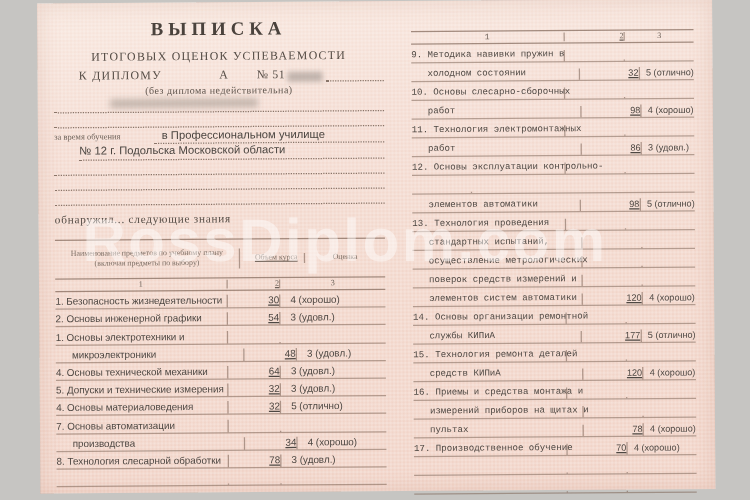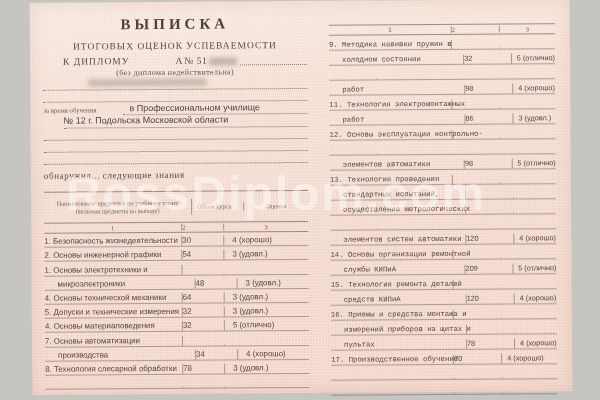--- a/index.html
+++ b/index.html
@@ -16,42 +16,42 @@
     background-size:3px 3px,100% 100%;
     transform:rotate(-0.4deg);
     box-shadow:inset 0 0 18px rgba(190,140,120,.25);
   }
   
   .leftcol{position:absolute;left:13px;top:6px;width:264px;color:#564d46;}
   .title{font-size:15px;font-weight:bold;letter-spacing:4px;text-align:center;margin-top:8px;color:#4a423c;}
   .subtitle{font-size:9.5px;letter-spacing:1px;text-align:center;margin-top:8px;color:#554c45;}
   .dipline{display:flex;align-items:flex-end;font-size:9.5px;margin-top:4px;padding-left:20px;letter-spacing:1px;}
   .dipline .ser{margin-left:46px;}
-  .dipline .num{margin-left:1px;letter-spacing:.5px;}
+  .dipline .num{margin-left:22px;letter-spacing:.5px;}
   .redact{display:inline-block;width:28px;height:8px;background:#978e88;opacity:.55;filter:blur(2px);margin-left:2px;}
   .dots-tail{flex:1;border-bottom:1px dotted rgba(110,90,78,.8);height:10px;margin-left:3px;}
   .note{font-size:8px;text-align:center;margin-top:2px;letter-spacing:.4px;color:#5d534b;}
   .nameline{margin-top:2px;height:10px;border-bottom:1px dotted rgba(110,90,78,.8);}
   .nameline .smudge{margin-left:45px;width:118px;height:7px;background:#a3988f;opacity:.6;filter:blur(2.5px);}
   .dotline{border-bottom:1px dotted rgba(110,90,78,.8);height:0;margin-top:11px;}
   .train{display:flex;align-items:flex-end;margin-top:1px;}
   .train .lbl{width:80px;font-size:6.8px;line-height:1.15;color:#6d6158;padding-bottom:1px;}
   .fill1{flex:1;border-bottom:1px dotted rgba(110,90,78,.8);font-family:"Liberation Sans",sans-serif;font-size:9px;color:#4a4540;padding:0 0 1px 6px;white-space:nowrap;}
   .fill2{margin-left:20px;border-bottom:1px dotted rgba(110,90,78,.8);font-family:"Liberation Sans",sans-serif;font-size:9px;color:#4a4540;height:12px;white-space:nowrap;}
   .knowledge{font-size:9px;letter-spacing:.6px;margin-top:6px;color:#544b44;}
   
   .gtable{border-top:1px solid rgba(125,100,86,.7);margin-top:11px;}
   .hrow,.nrow,.trow{display:flex;}
   .hrow{height:30px;border-bottom:1px solid rgba(125,100,86,.7);align-items:center;text-align:center;font-size:6.3px;color:#7a6c62;line-height:1.3;}
   .nrow{height:9px;border-bottom:1px solid rgba(125,100,86,.7);align-items:center;text-align:center;font-size:6.5px;color:#6d6158;}
   .trow{border-bottom:1px solid rgba(125,100,86,.55);align-items:flex-end;font-family:"Liberation Sans",sans-serif;color:#4d4742;}
   .left .trow{height:13.2px;font-size:7.9px;}
   .right .trow{height:14px;font-size:7.3px;}
   .c1{border-right:1px solid rgba(125,100,86,.6);}
-  .c2{border-right:1px solid rgba(125,100,86,.6);text-align:left;}
+  .c2{border-right:1px solid rgba(125,100,86,.6);text-align:right;text-decoration:underline;}
   .left .c1{width:137px;} .left .c2{width:41px;} .left .c3{flex:1;padding-left:8px;}
   .right .c1{width:122px;font-family:Liberation Mono, monospace;} .right .c2{width:47px;} .right .c3{flex:1;padding-left:5px;}
   .trow .c1{white-space:nowrap;padding-bottom:1px;}
   .trow .c2,.trow .c3{padding-bottom:1px;white-space:nowrap;}
   .trow.cont .c1{padding-left:13px;}
   .hrow .pad{padding:0 5px;}
   .rightcol{position:absolute;left:299px;top:13px;width:226px;}
   
   .wmark{
     position:absolute;left:66px;top:166px;z-index:6;pointer-events:none;
@@ -178,20 +178,21 @@
             <div class="c1">9. Методика навивки пружин в</div>
             <div class="c2"></div>
             <div class="c3"></div>
           </div>
           <div class="trow cont">
             <div class="c1">холодном состоянии</div>
             <div class="c2">32</div>
             <div class="c3">5 (отлично)</div>
           </div>
           <div class="trow">
+            <div class="c1">10. Основы слесарно-сборочных</div>
             <div class="c2"></div>
             <div class="c3"></div>
           </div>
           <div class="trow cont">
             <div class="c1">работ</div>
             <div class="c2">98</div>
             <div class="c3">4 (хорошо)</div>
           </div>
           <div class="trow">
             <div class="c1">11. Технология электромонтажных</div>
@@ -226,36 +227,37 @@
             <div class="c1">стандартных испытаний,</div>
             <div class="c2"></div>
             <div class="c3"></div>
           </div>
           <div class="trow cont">
             <div class="c1">осуществление метрологических</div>
             <div class="c2"></div>
             <div class="c3"></div>
           </div>
           <div class="trow cont">
+            <div class="c1">поверок средств измерений и</div>
             <div class="c2"></div>
             <div class="c3"></div>
           </div>
           <div class="trow cont">
             <div class="c1">элементов систем автоматики</div>
             <div class="c2">120</div>
             <div class="c3">4 (хорошо)</div>
           </div>
           <div class="trow">
             <div class="c1">14. Основы организации ремонтной</div>
             <div class="c2"></div>
             <div class="c3"></div>
           </div>
           <div class="trow cont">
             <div class="c1">службы КИПиА</div>
-            <div class="c2">209</div>
+            <div class="c2">177</div>
             <div class="c3">5 (отлично)</div>
           </div>
           <div class="trow">
             <div class="c1">15. Технология ремонта деталей</div>
             <div class="c2"></div>
             <div class="c3"></div>
           </div>
           <div class="trow cont">
             <div class="c1">средств КИПиА</div>
             <div class="c2">120</div>

